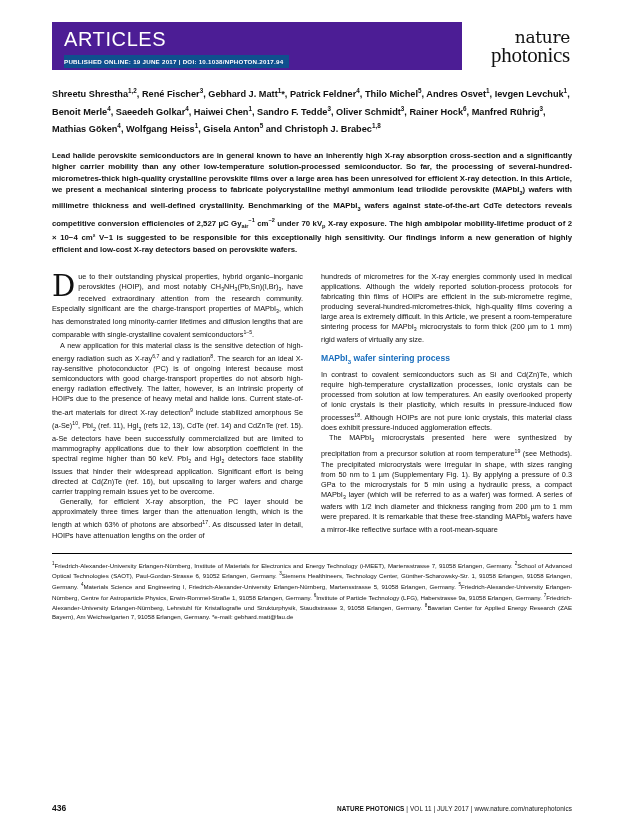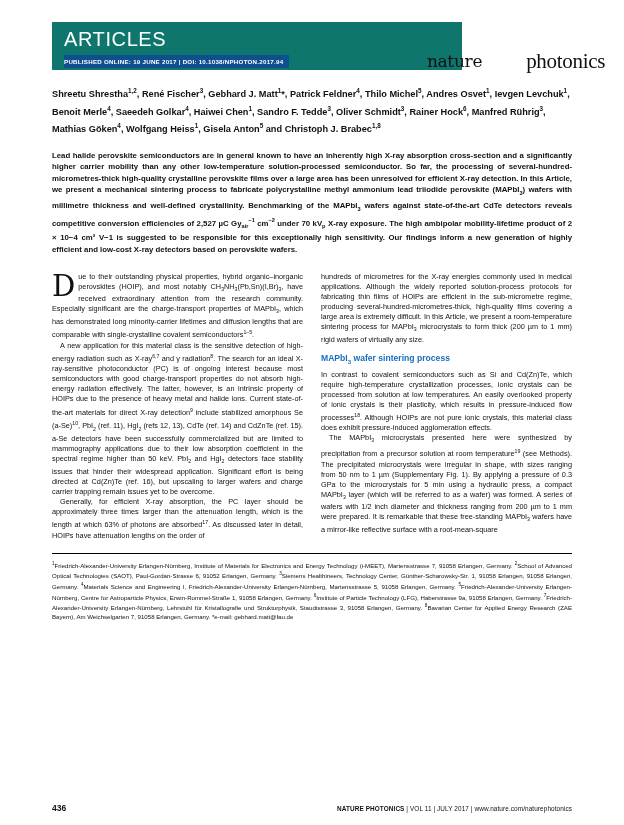--- a/index.html
+++ b/index.html
@@ -21,21 +21,21 @@
     height: 825px;
     box-sizing: border-box;
     padding: 0 52px;
   }
 
   
   .banner {
     position: relative;
     margin-top: 22px;
     height: 48px;
-    background: #0f766e;
+    background: #4c1d95;
     display: flex;
     align-items: flex-start;
   }
   .banner-left {
     padding: 6px 0 0 12px;
     flex: 1;
   }
   .banner-title {
     color: #ffffff;
     font-size: 20px;
@@ -52,21 +52,21 @@
     font-weight: bold;
     letter-spacing: 0.25px;
     padding: 3px 6px 3px 0;
   }
   .banner-sub-inner { padding-left: 0; }
   .nature-logo {
     width: 110px;
     background: #ffffff;
     align-self: stretch;
     display: flex;
-    flex-direction: row;
+    flex-direction: column;
     justify-content: center;
     align-items: flex-end;
     padding-right: 2px;
     box-sizing: border-box;
   }
   .nature-word {
     font-family: "DejaVu Serif", serif;
     font-size: 17px;
     color: #111;
     line-height: 17px;

